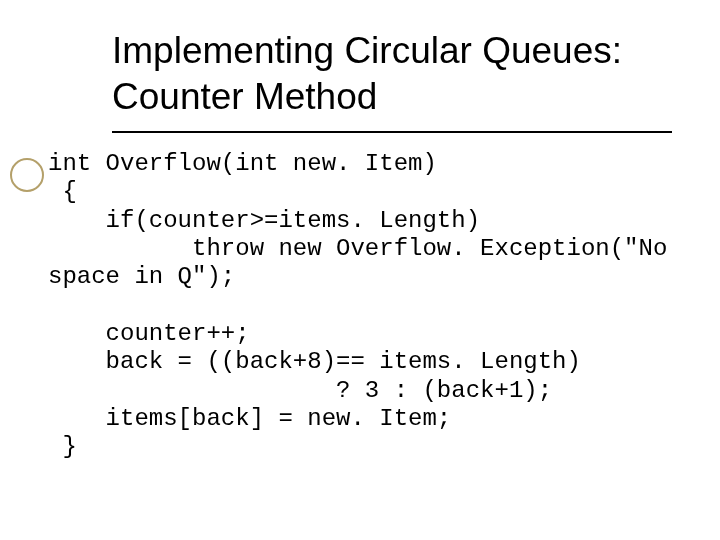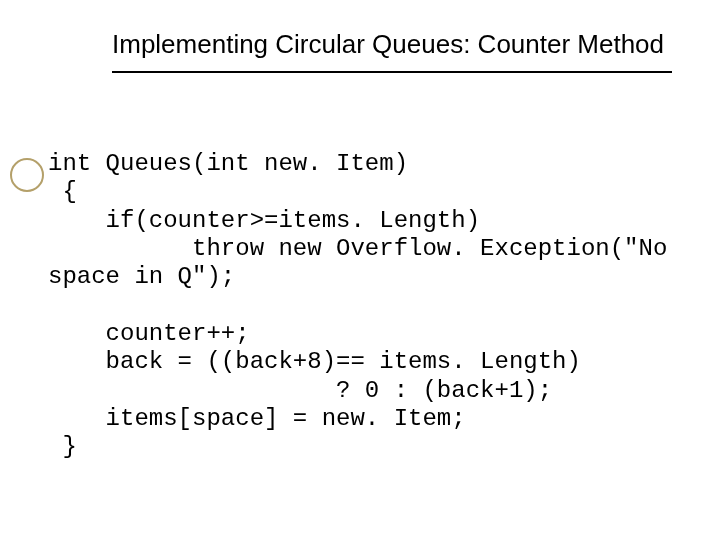--- a/index.html
+++ b/index.html
@@ -27,21 +27,21 @@
     border-radius: 50%;
     box-sizing: border-box;
   }
   .title-block {
     position: absolute;
     left: 112px;
     top: 28px;
     width: 560px;
   }
   .title-text {
-    font-size: 26px;
+    font-size: 37px;
     line-height: 1.25;
     color: #000;
     font-weight: 400;
   }
   .title-rule {
     border: none;
     border-top: 2px solid #000;
     margin: 10px 0 0 0;
     width: 560px;
   }
@@ -62,25 +62,25 @@
 
 <div class="slide">
 
   <div class="bullet-circle"></div>
 
   <div class="title-block">
     <div class="title-text">Implementing Circular Queues: Counter Method</div>
     <hr class="title-rule">
   </div>
 
-  <div class="code-block"><span>int Queues(int new. Item)</span>
+  <div class="code-block"><span>int Overflow(int new. Item)</span>
 <span> {</span>
 <span>    if(counter&gt;=items. Length)</span>
 <span>          throw new Overflow. Exception("No</span>
 <span>space in Q");</span>
 <span></span>
 <span>    counter++;</span>
 <span>    back = ((back+8)== items. Length)</span>
-<span>                    ? 0 : (back+1);</span>
-<span>    items[space] = new. Item;</span>
+<span>                    ? 3 : (back+1);</span>
+<span>    items[back] = new. Item;</span>
 <span> }</span></div>
 
 </div>
 
 </body></html>

